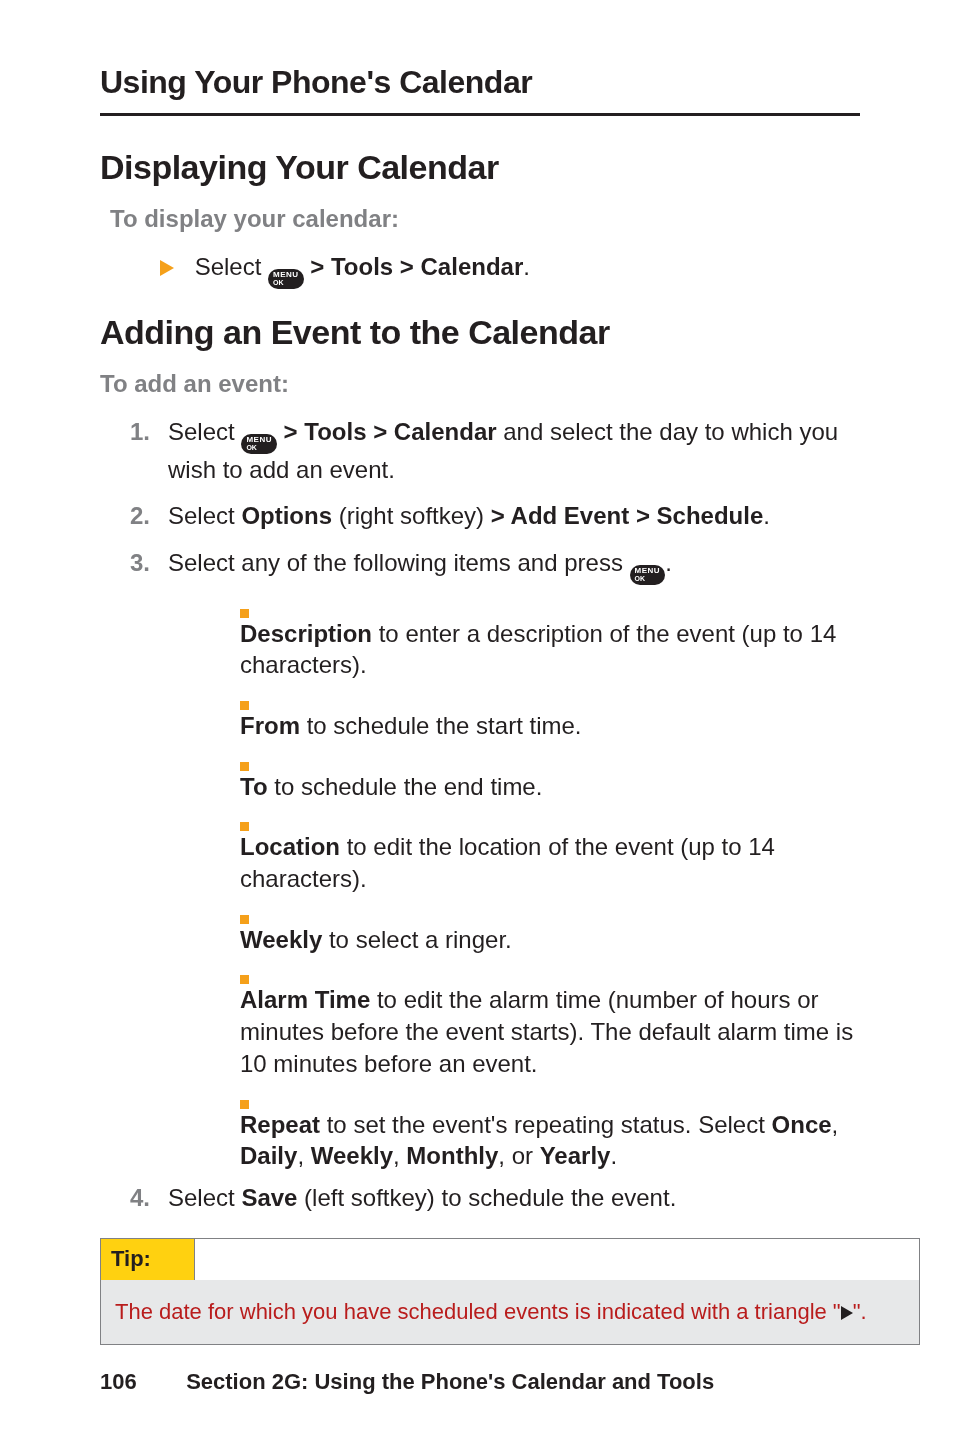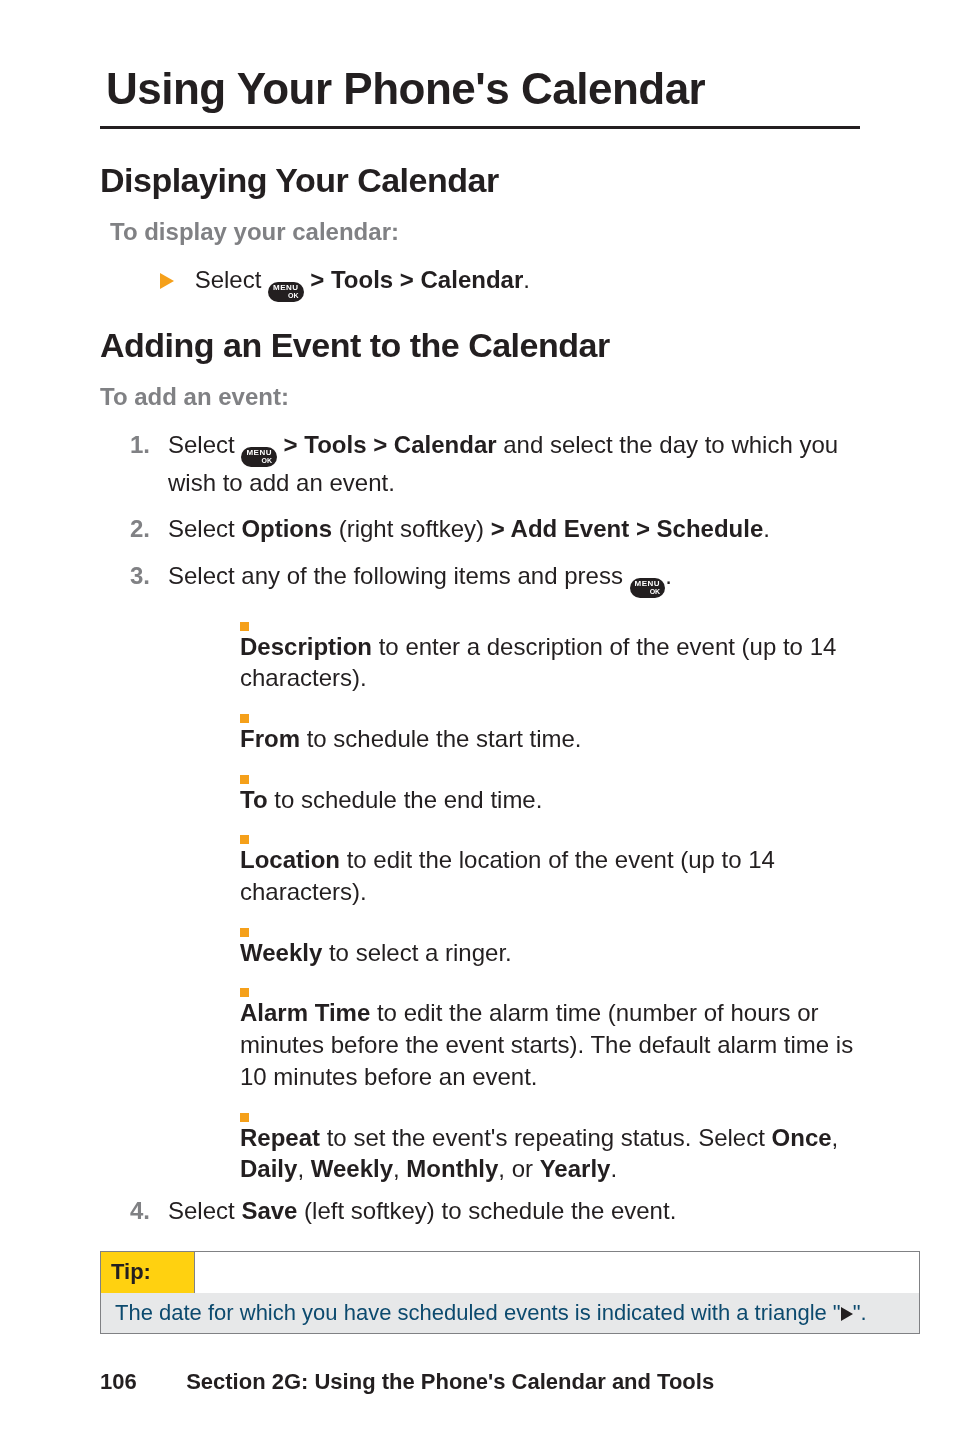--- a/index.html
+++ b/index.html
@@ -1,19 +1,19 @@
 <!DOCTYPE html>
 <html><head>
 <meta charset="utf-8">
 <style>
   * { margin: 0; padding: 0; box-sizing: border-box; }
   html, body { width: 954px; height: 1431px; background: #fff; font-family: "Myriad Pro", "Segoe UI", Arial, sans-serif; color: #231f20; }
   .page { padding: 64px 72px 0 100px; position: relative; height: 100%; }
 
-  .h1 { font-size: 44px; font-weight: 700; letter-spacing: -0.5px; margin-bottom: 12px; margin-left: 6px; }
+  .h1 { font-size: 32px; font-weight: 700; letter-spacing: -0.5px; margin-bottom: 12px; }
   .h1-rule { height: 3px; width: 760px; background: #231f20; margin-bottom: 32px; }
 
   .h2 { font-size: 34px; font-weight: 700; margin: 24px 0 18px 0; letter-spacing: -0.5px; }
   .instr { color: #808184; font-size: 24px; font-weight: 700; margin: 0 0 18px 10px; }
   .body { font-size: 24px; line-height: 1.35; margin: 0 0 20px 0; }
 
   .indent-1 { margin-left: 30px; }
   .indent-2 { margin-left: 60px; }
   .indent-3 { margin-left: 140px; flex-direction: column; }
 
@@ -21,21 +21,21 @@
   .step-num { color: #808184; font-weight: 700; min-width: 38px; }
   .step-body { flex: 1; }
 
   .bullet-row { display: flex; align-items: flex-start; margin-bottom: 10px; font-size: 24px; line-height: 1.32; }
   .sq { width: 9px; height: 9px; background: #f5a01a; margin: 10px 12px 0 0; flex-shrink: 0; }
   .bullet-body { flex: 1; }
 
   .bold { font-weight: 700; }
 
   .menu-pill {
-    display: inline-flex; align-items: flex-end; justify-content: center;
+    display: inline-flex; align-items: flex-start; justify-content: center;
     background: #231f20; color: #fff; border-radius: 12px;
     font-size: 10px; font-weight: 700; line-height: 1;
     padding: 2px 5px 3px 5px; vertical-align: -2px;
     flex-direction: column;
   }
   .menu-pill .t1 { font-size: 8px; letter-spacing: 0.5px; }
   .menu-pill .t2 { font-size: 7px; margin-top: 0px; }
 
   .tri-right {
     display: inline-block; width: 0; height: 0;
@@ -54,21 +54,21 @@
   }
 
   .tip-box {
     display: flex; border: 1px solid #808184; width: 820px; margin-top: 24px;
     font-size: 22px; line-height: 1.3; flex-direction: column;
   }
   .tip-label {
     background: #ffd110; width: 94px; padding: 6px 10px; font-weight: 700;
     border-right: 1px solid #808184;
   }
-  .tip-text { flex: 1; padding: 6px 14px; background: #e7e8e9; color: #0c4a6e; }
+  .tip-text { flex: 1; padding: 18px 14px; background: #e7e8e9; color: #b91c1c; }
 
   .footer {
     position: absolute; left: 100px; bottom: 36px;
     font-size: 22px; font-weight: 700; color: #231f20;
   }
   .footer .pn { display: inline-block; width: 80px; }
 </style>
 </head>
 <body>
 

